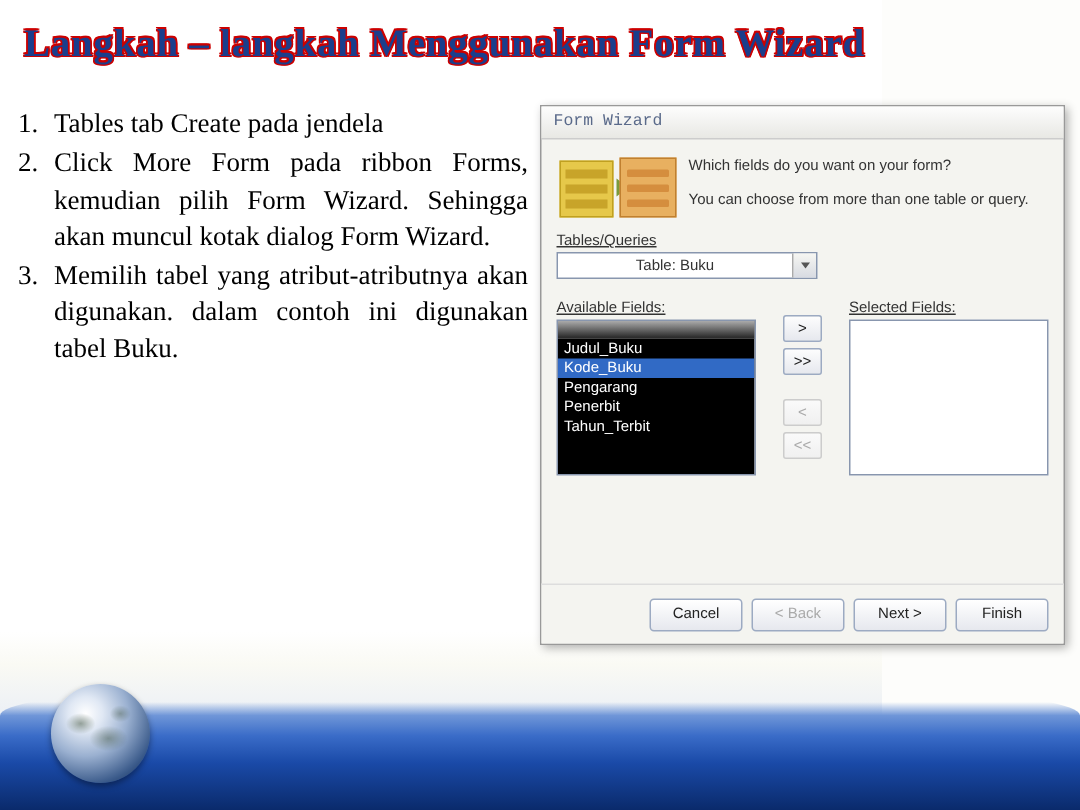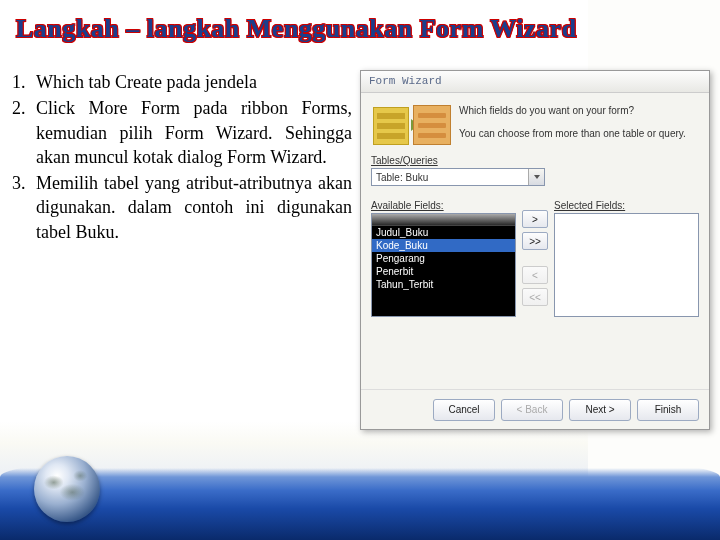--- a/index.html
+++ b/index.html
@@ -85,27 +85,27 @@
     position: absolute; left: 40px; top: 18px;
     border-left: 8px solid #7a9a3a; border-top: 6px solid transparent; border-bottom: 6px solid transparent;
   }
   .banner-text { flex: 1; font-size: 10px; line-height: 1.5; padding-top: 2px; }
   .banner-text .q1 { margin-bottom: 8px; }
   .section-label { font-size: 10px; text-decoration: underline; margin: 4px 0 2px 0; }
   .combo {
     display: flex; align-items: center; width: 174px; height: 18px;
     background: #fff; border: 1px solid #8896ae;
   }
-  .combo span { flex: 1; padding: 0 4px; font-size: 10px; }
+  .combo span { flex: 1; padding: 0 4px; font-size: 10px; text-align: center; }
   .combo .dd {
     width: 16px; height: 16px; background: linear-gradient(#f6f6f2,#d8dbe2);
     border-left: 1px solid #aaa; display: flex; align-items: center; justify-content: center;
   }
   .combo .dd::after { content: ""; border-top: 4px solid #555; border-left: 3px solid transparent; border-right: 3px solid transparent; }
-  .fields-row { display: flex; margin-top: 10px; gap: 6px; }
+  .fields-row { display: flex; margin-top: 10px; gap: 18px; }
   .fcol { flex: 1; display: flex; flex-direction: column; }
   .listbox {
     height: 104px; background: #fff; border: 1px solid #8896ae;
     font-size: 10px; overflow: hidden;
   }
   .listbox.dark { background: linear-gradient(to bottom, #2a2a2a 0%, #000 12%, #000 100%); color: #fff; }
   .listbox .hdr {
     height: 12px; background: linear-gradient(to bottom, #aaa, #2a2a2a);
     border-bottom: 1px solid #444;
   }
@@ -136,21 +136,21 @@
 <body>
 
 <div class="slide">
 
   <div class="title">Langkah – langkah Menggunakan Form Wizard</div>
 
   <div class="content">
     <ol class="steps">
       <li>
           <span class="num">1.</span>
-          <span class="txt">Which tab Create pada jendela</span>
+          <span class="txt">Tables tab Create pada jendela</span>
         </li>
       <li>
           <span class="num">2.</span>
           <span class="txt">Click More Form pada ribbon Forms, kemudian pilih Form Wizard. Sehingga akan muncul kotak dialog Form Wizard.</span>
         </li>
       <li>
           <span class="num">3.</span>
           <span class="txt">Memilih tabel yang atribut-atributnya akan digunakan. dalam contoh ini digunakan tabel Buku.</span>
         </li>
     </ol>

